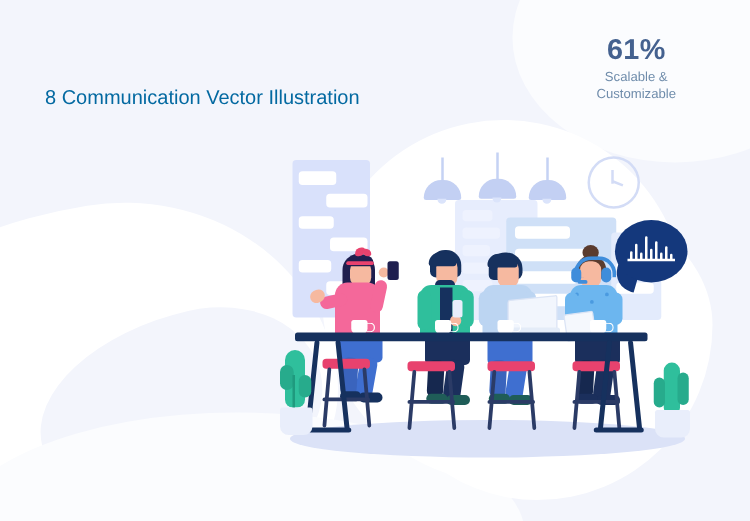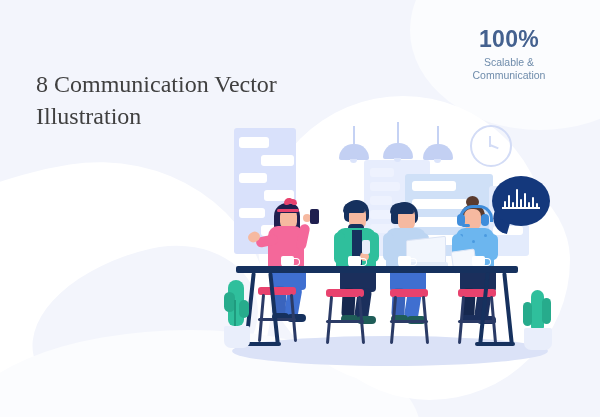--- a/index.html
+++ b/index.html
@@ -40,21 +40,21 @@
   }
 
   
   #brand{
     position:absolute;left:36px;top:24px;
     font-size:30px;font-weight:bold;letter-spacing:.6px;
     color:#14387c;line-height:1;
   }
   #tagline{
     position:absolute;left:36px;top:68px;width:300px;
-    font-size:24px;font-weight:normal;color:#404040;line-height:1.34;font-family:Liberation Serif, serif;
+    font-size:16px;font-weight:normal;color:#0369a1;line-height:1.34;
   }
 
   
   #badge{position:absolute;right:26px;top:28px;text-align:center;width:130px;}
   #badge-pct{font-size:23px;font-weight:bold;color:#44618f;line-height:1;letter-spacing:.3px;}
   #badge-sub{font-size:10.5px;color:#6f8cab;line-height:1.28;margin-top:5px;}
 
   
   #illustration{position:absolute;left:0;top:0;width:600px;height:417px;}
 
@@ -134,24 +134,24 @@
   <div class="blob" id="blob-left"></div>
   <div class="blob" id="blob-left-inner"></div>
   <div class="blob" id="blob-bottom"></div>
   <div class="blob" id="blob-right-top"></div>
   <div class="blob" id="blob-scene"></div>
   <div class="blob" id="blob-scene2"></div>
 
   <div id="tagline">8 Communication Vector Illustration</div>
 
   <div id="badge">
-    <div id="badge-pct">100%</div>
+    <div id="badge-pct">61%</div>
     <div id="badge-sub">
       <span>Scalable &amp;</span><br>
-      <span>Communication</span>
+      <span>Customizable</span>
     </div>
   </div>
 
   <div id="illustration">
 
     <div id="floor-shadow"></div>
 
     <div class="panel" id="panel-left">
       <div class="bubble" style="left:5px;top:9px;width:30px;height:11px;"></div>
       <div class="bubble" style="left:27px;top:27px;width:33px;height:11px;"></div>

